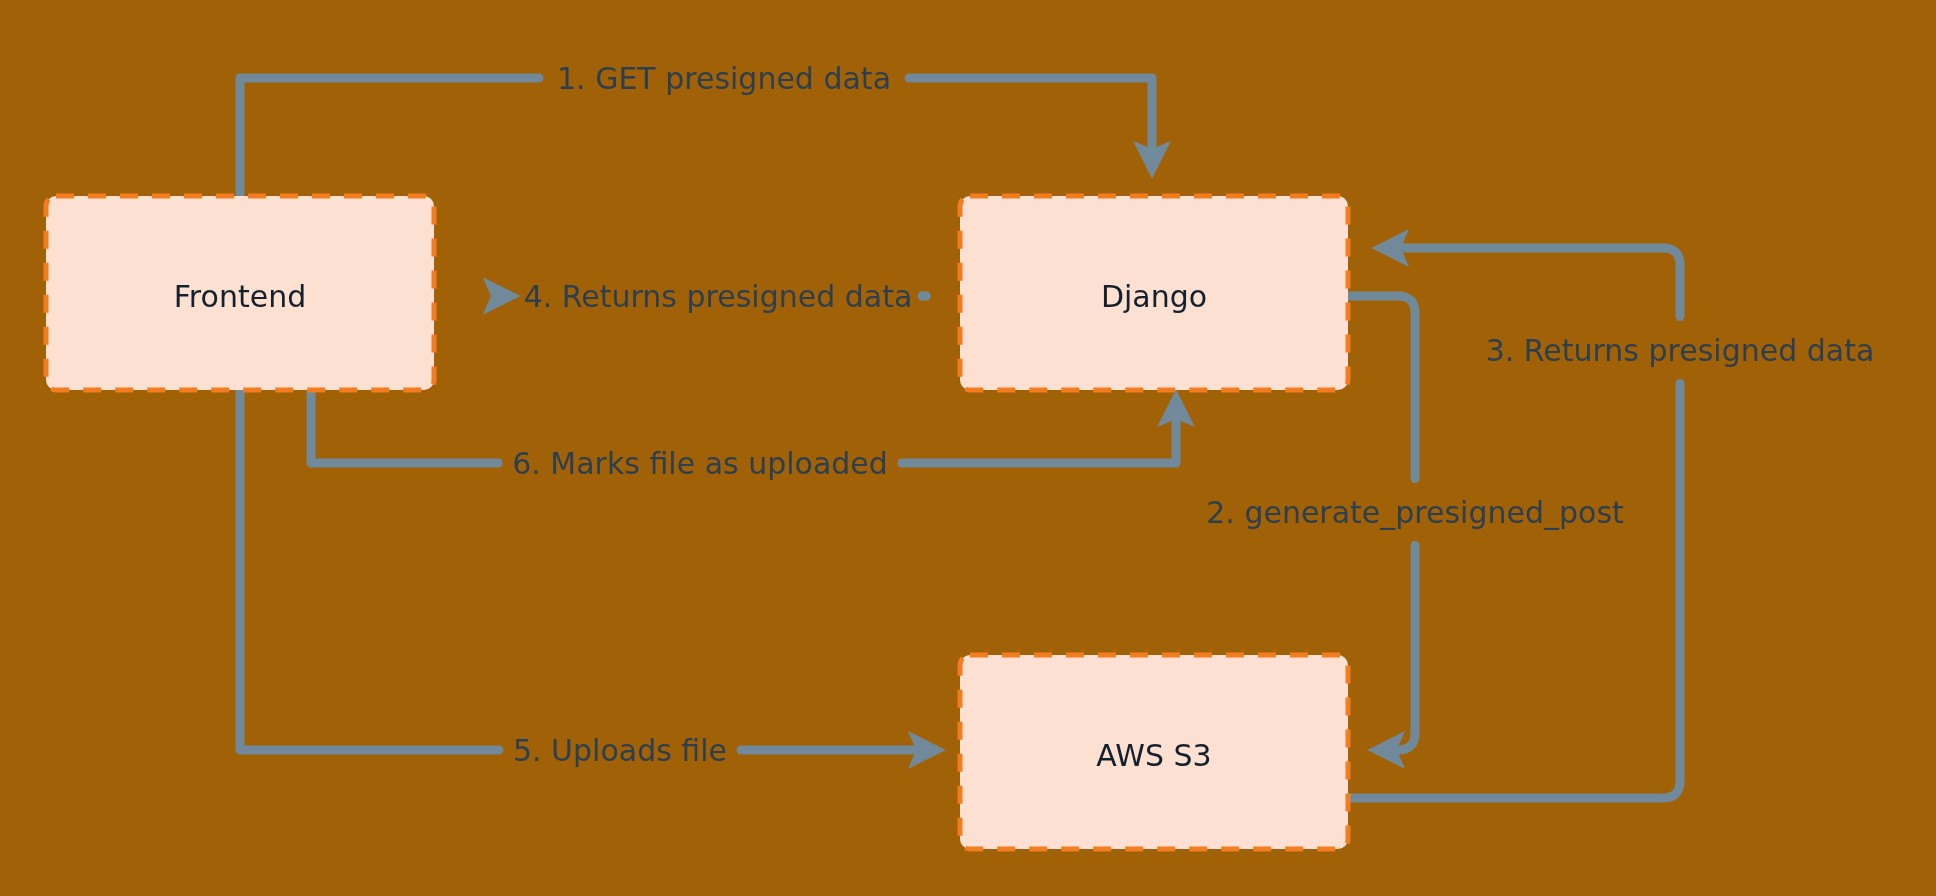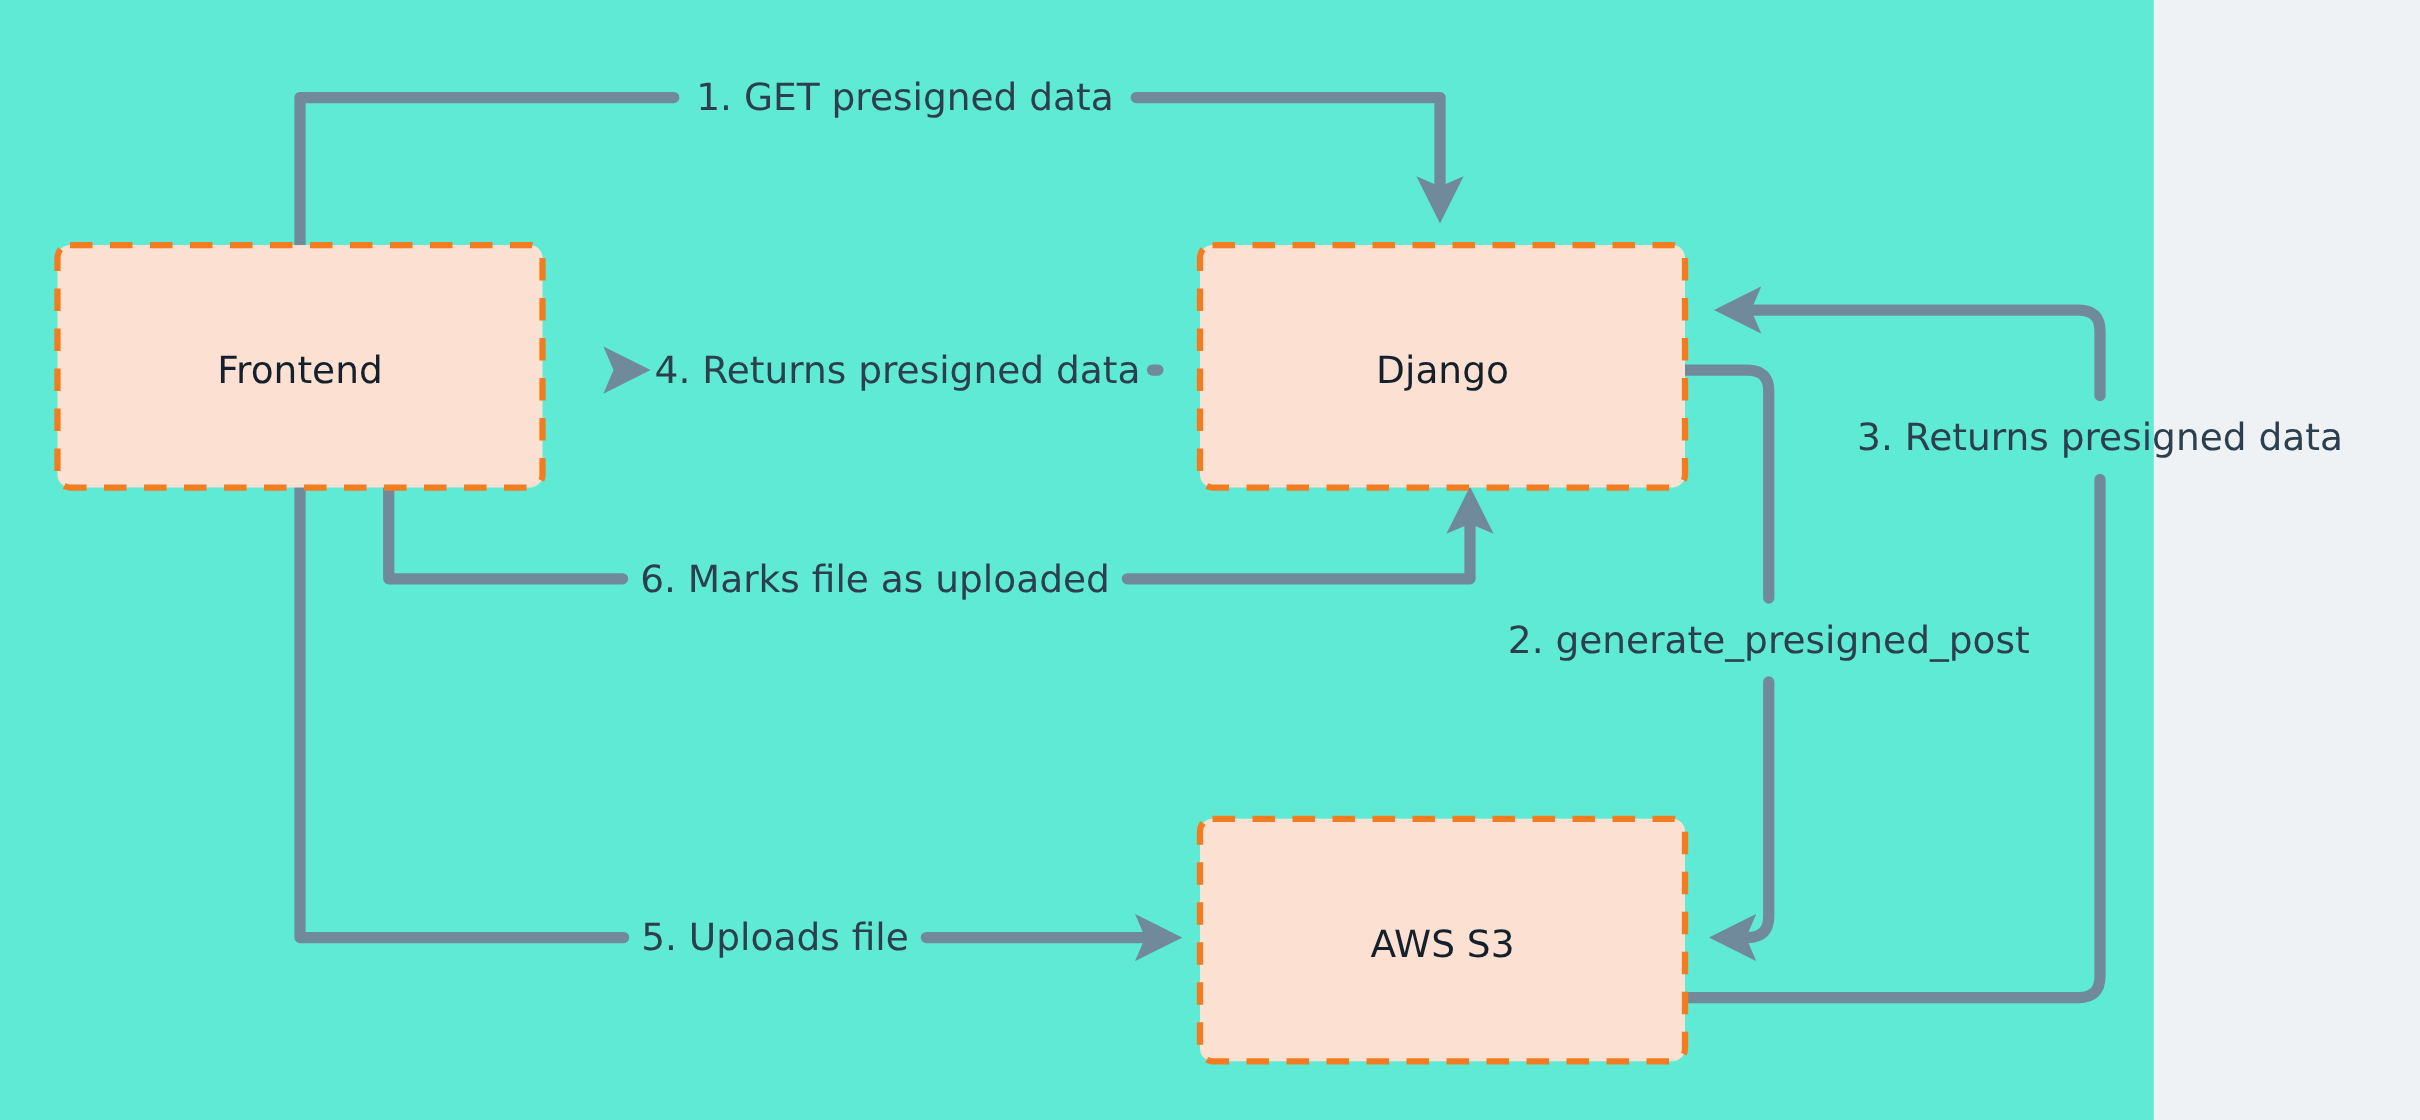--- a/index.html
+++ b/index.html
@@ -8,23 +8,23 @@
     background: #eef2f5;
   }
   body {
     width: 1936px;
     height: 896px;
     font-family: "DejaVu Sans", sans-serif;
     overflow: hidden;
   }
   #diagram-root {
     position: relative;
-    width: 1723px;
+    width: 1936px;
     height: 896px;
-    background: #5eead4;
+    background: #a16207;
   }
   svg#flow {
     position: absolute;
     top: 0;
     left: 0;
     width: 1936px;
     height: 896px;
     display: block;
   }
   .node-box {

